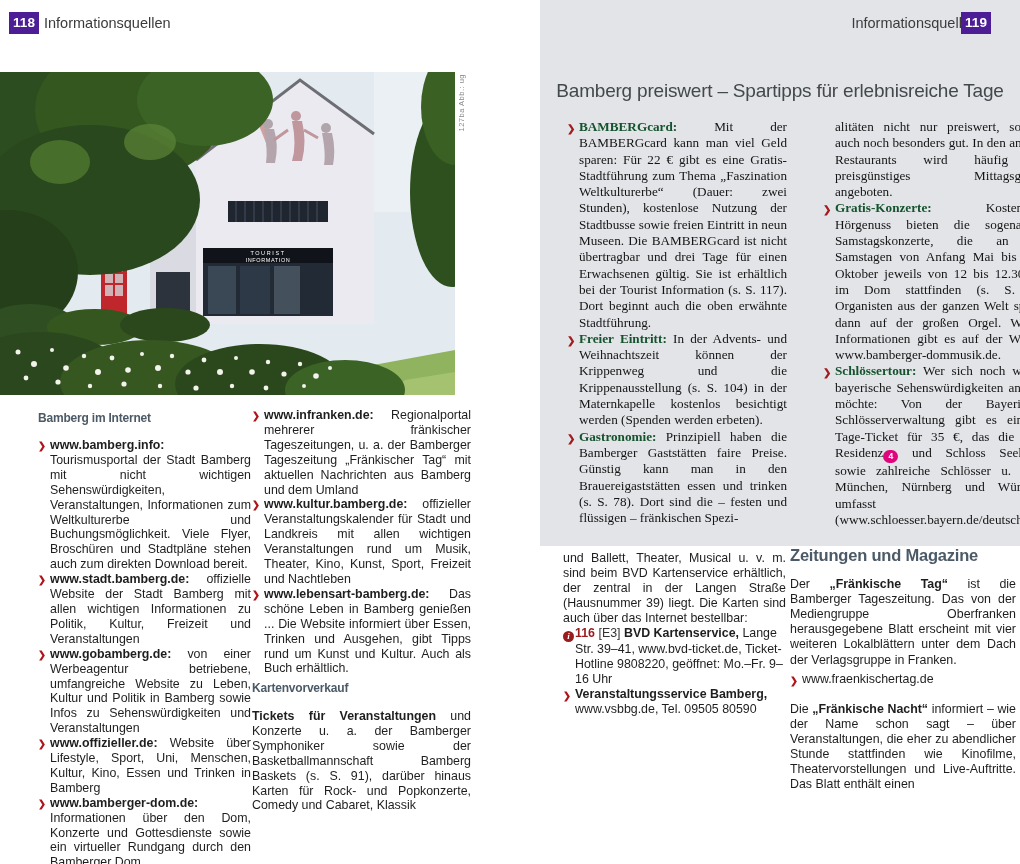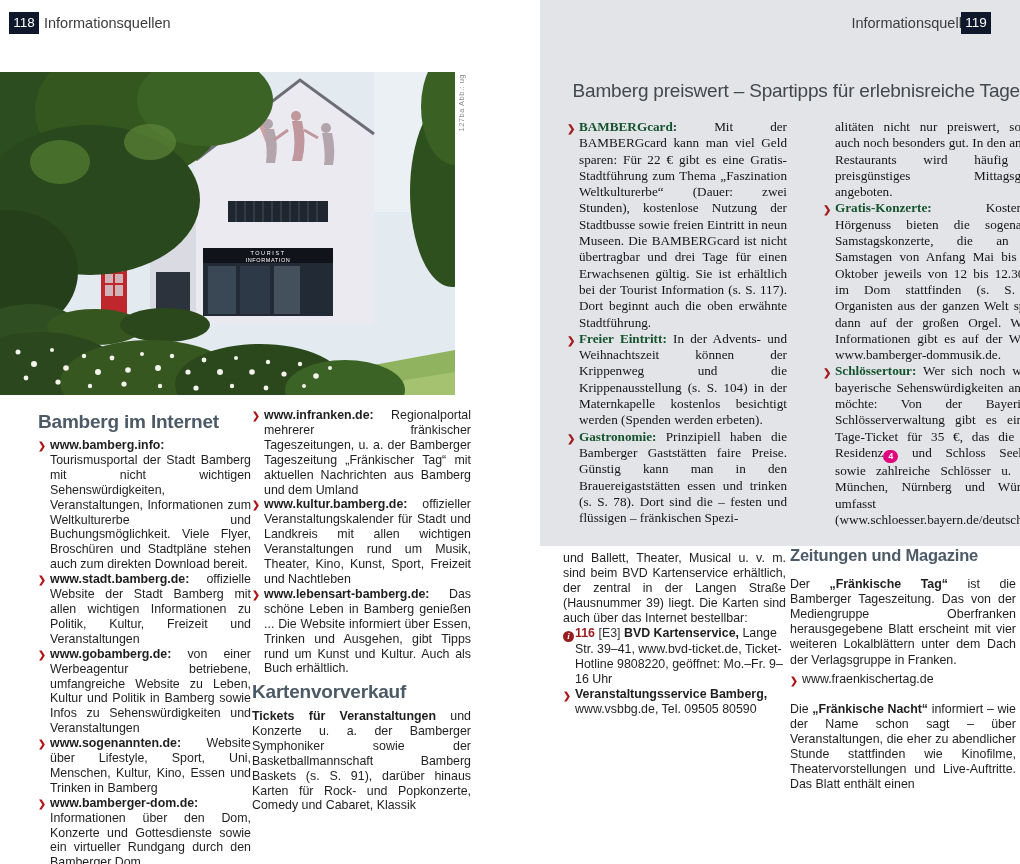--- a/index.html
+++ b/index.html
@@ -1,42 +1,42 @@
 <!DOCTYPE html>
 <html lang="de"><head>
 <meta charset="utf-8">
 <style>
   html,body{margin:0;padding:0;background:#fff;}
   .sheet{position:relative;width:1020px;height:864px;background:#ffffff;overflow:hidden;
          font-family:"Liberation Sans",sans-serif;color:#1e1e1e;}
   
-  .pagenum{position:absolute;top:12px;width:30px;height:22px;background:#0f172a;color:#fff;
-           font-weight:normal;font-size:13.5px;line-height:22px;text-align:center;}
+  .pagenum{position:absolute;top:12px;width:30px;height:22px;background:#4c1d95;color:#fff;
+           font-weight:bold;font-size:13.5px;line-height:22px;text-align:center;}
   .pn-left{left:9px;}
   .pn-right{left:961px;}
   .hdr-title{position:absolute;top:12px;height:22px;line-height:23px;font-weight:normal;
              font-size:14.5px;color:#3b3b3b;}
   .ht-left{left:44px;}
   .ht-right{right:42px;text-align:right;}
   
   .photo{position:absolute;left:0;top:72px;width:455px;height:323px;overflow:hidden;background:#dfe7ec;}
   .credit{position:absolute;left:457px;top:74px;writing-mode:vertical-rl;transform:rotate(180deg);
           font-size:7.5px;color:#8a8a8a;letter-spacing:.5px;}
   
-  .sec-h{position:absolute;font-weight:bold;font-size:19px;color:#4b5a66;letter-spacing:-.2px;}
+  .sec-h{position:absolute;font-weight:bold;font-size:12px;color:#4b5a66;letter-spacing:-.2px;}
   
   .col{position:absolute;font-size:12.4px;line-height:14.9px;text-align:justify;}
   .li{position:relative;padding-left:12px;}
   .chev{position:absolute;left:0;top:1px;color:#b01318;font-weight:bold;font-size:9.5px;
         font-family:"Liberation Sans",sans-serif;}
   .lead{font-weight:bold;color:#1e1e1e;}
   .b{font-weight:bold;}
   
   .tipbox{position:absolute;left:540px;top:0;width:480px;height:546px;background:#e2e4e7;}
-  .tip-title{position:absolute;left:540px;top:80px;width:480px;text-align:right;
+  .tip-title{position:absolute;left:540px;top:80px;width:480px;text-align:center;
              font-size:19px;color:#43484c;letter-spacing:-.2px;}
   .tipcol{position:absolute;font-family:"Liberation Serif",serif;font-size:13.2px;
           line-height:16.3px;color:#141414;text-align:justify;}
   .tipcol .chev{top:2px;color:#a11b1f;font-size:10px;}
   .lead-r{font-weight:bold;color:#14532d;}
   .badge{display:inline-block;background:#e0057c;color:#fff;font-family:"Liberation Sans",sans-serif;
          font-weight:bold;font-size:8.5px;line-height:13px;min-width:13px;height:13px;
          border-radius:8px;text-align:center;vertical-align:-2px;padding:0 1px;}
   
   .flow{position:absolute;font-size:12.4px;line-height:15.1px;text-align:justify;}
@@ -187,21 +187,21 @@
     <div class="li">
       <span class="chev">❯</span><span class="lead">www.bamberg.info:</span><span> Tourismusportal der Stadt Bamberg mit nicht wichtigen Sehenswürdigkeiten, Veranstaltungen, Informationen zum Weltkulturerbe und Buchungsmöglichkeit. Viele Flyer, Broschüren und Stadtpläne stehen auch zum direkten Download bereit.</span>
     </div>
     <div class="li">
       <span class="chev">❯</span><span class="lead">www.stadt.bamberg.de:</span><span> offizielle Website der Stadt Bamberg mit allen wichtigen Informationen zu Politik, Kultur, Freizeit und Veranstaltungen</span>
     </div>
     <div class="li">
       <span class="chev">❯</span><span class="lead">www.gobamberg.de:</span><span> von einer Werbeagentur betriebene, umfangreiche Website zu Leben, Kultur und Politik in Bamberg sowie Infos zu Sehenswürdigkeiten und Veranstaltungen</span>
     </div>
     <div class="li">
-      <span class="chev">❯</span><span class="lead">www.sogenannten.de:</span><span> Website über Lifestyle, Sport, Uni, Menschen, Kultur, Kino, Essen und Trinken in Bamberg</span>
+      <span class="chev">❯</span><span class="lead">www.offizieller.de:</span><span> Website über Lifestyle, Sport, Uni, Menschen, Kultur, Kino, Essen und Trinken in Bamberg</span>
     </div>
     <div class="li">
       <span class="chev">❯</span><span class="lead">www.bamberger-dom.de:</span><span> Informationen über den Dom, Konzerte und Gottesdienste sowie ein virtueller Rundgang durch den Bamberger Dom</span>
     </div>
   </div>
 
   <div class="col" style="left:252px;top:408px;width:219px;">
     <div class="li">
       <span class="chev">❯</span><span class="lead">www.infranken.de:</span><span> Regionalportal mehrerer fränkischer Tageszeitungen, u. a. der Bamberger Tageszeitung „Fränkischer Tag“ mit aktuellen Nachrichten aus Bamberg und dem Umland</span>
     </div>

